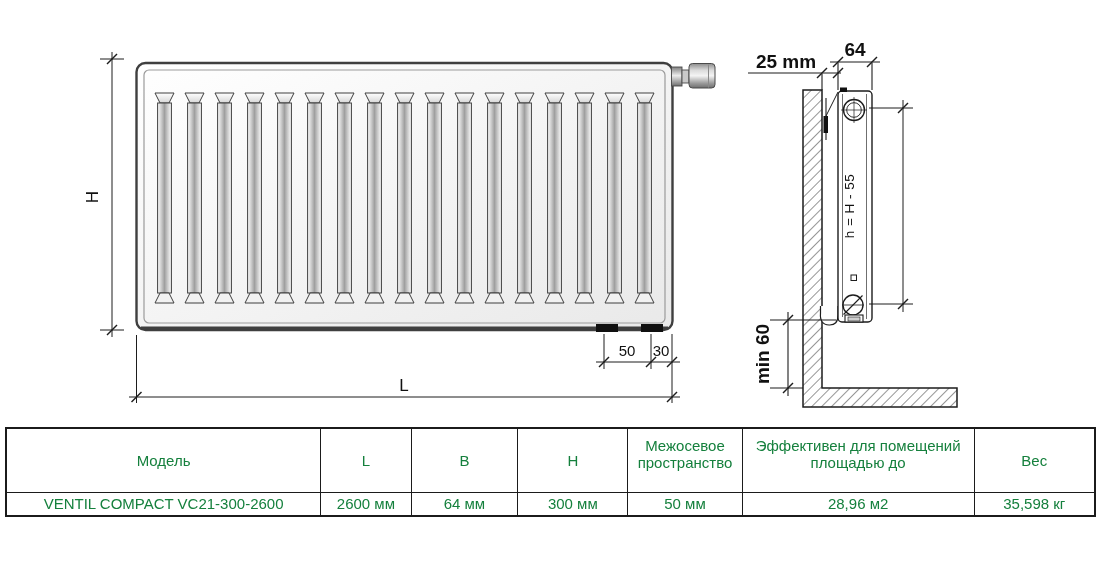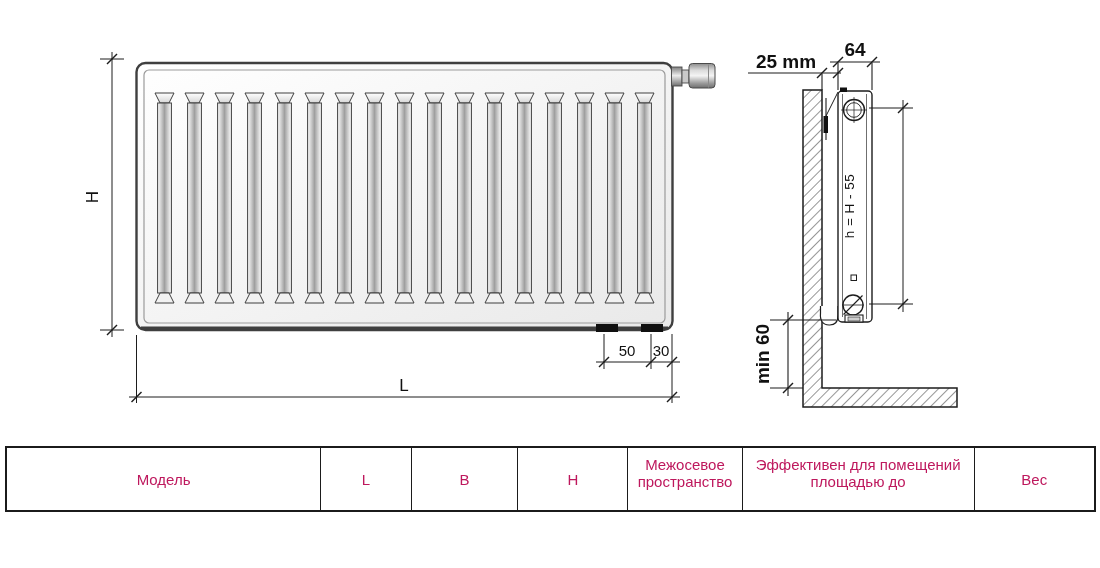--- a/index.html
+++ b/index.html
@@ -26,22 +26,21 @@
   .dim-axis  { font-size: 13.5px; letter-spacing: 0.5px; }
 
   table.spec {
     position: absolute;
     left: 5px;
     top: 427px;
     width: 1091px;
     border-collapse: collapse;
     table-layout: fixed;
     font-size: 15px;
-    color: #be185d;
-    margin-top: 19px;
+    color: #15803d;
   }
   table.spec th, table.spec td {
     border: 1.5px solid #1b1b1b;
     text-align: center;
     vertical-align: middle;
     padding: 0 2px;
     font-weight: normal;
     overflow: hidden;
     white-space: nowrap;
   }
@@ -264,15 +263,24 @@
         <th>
           <div class="hdr-2line">
             <span>Эффективен для помещений</span>
             <span>площадью до</span>
           </div>
         </th>
         <th>Вес</th>
       </tr>
     </thead>
     <tbody>
+      <tr>
+        <td>VENTIL COMPACT VC21-300-2600</td>
+        <td>2600 мм</td>
+        <td>64 мм</td>
+        <td>300 мм</td>
+        <td>50 мм</td>
+        <td>28,96 м2</td>
+        <td>35,598 кг</td>
+      </tr>
     </tbody>
   </table>
 </div>
 
 </body></html>

